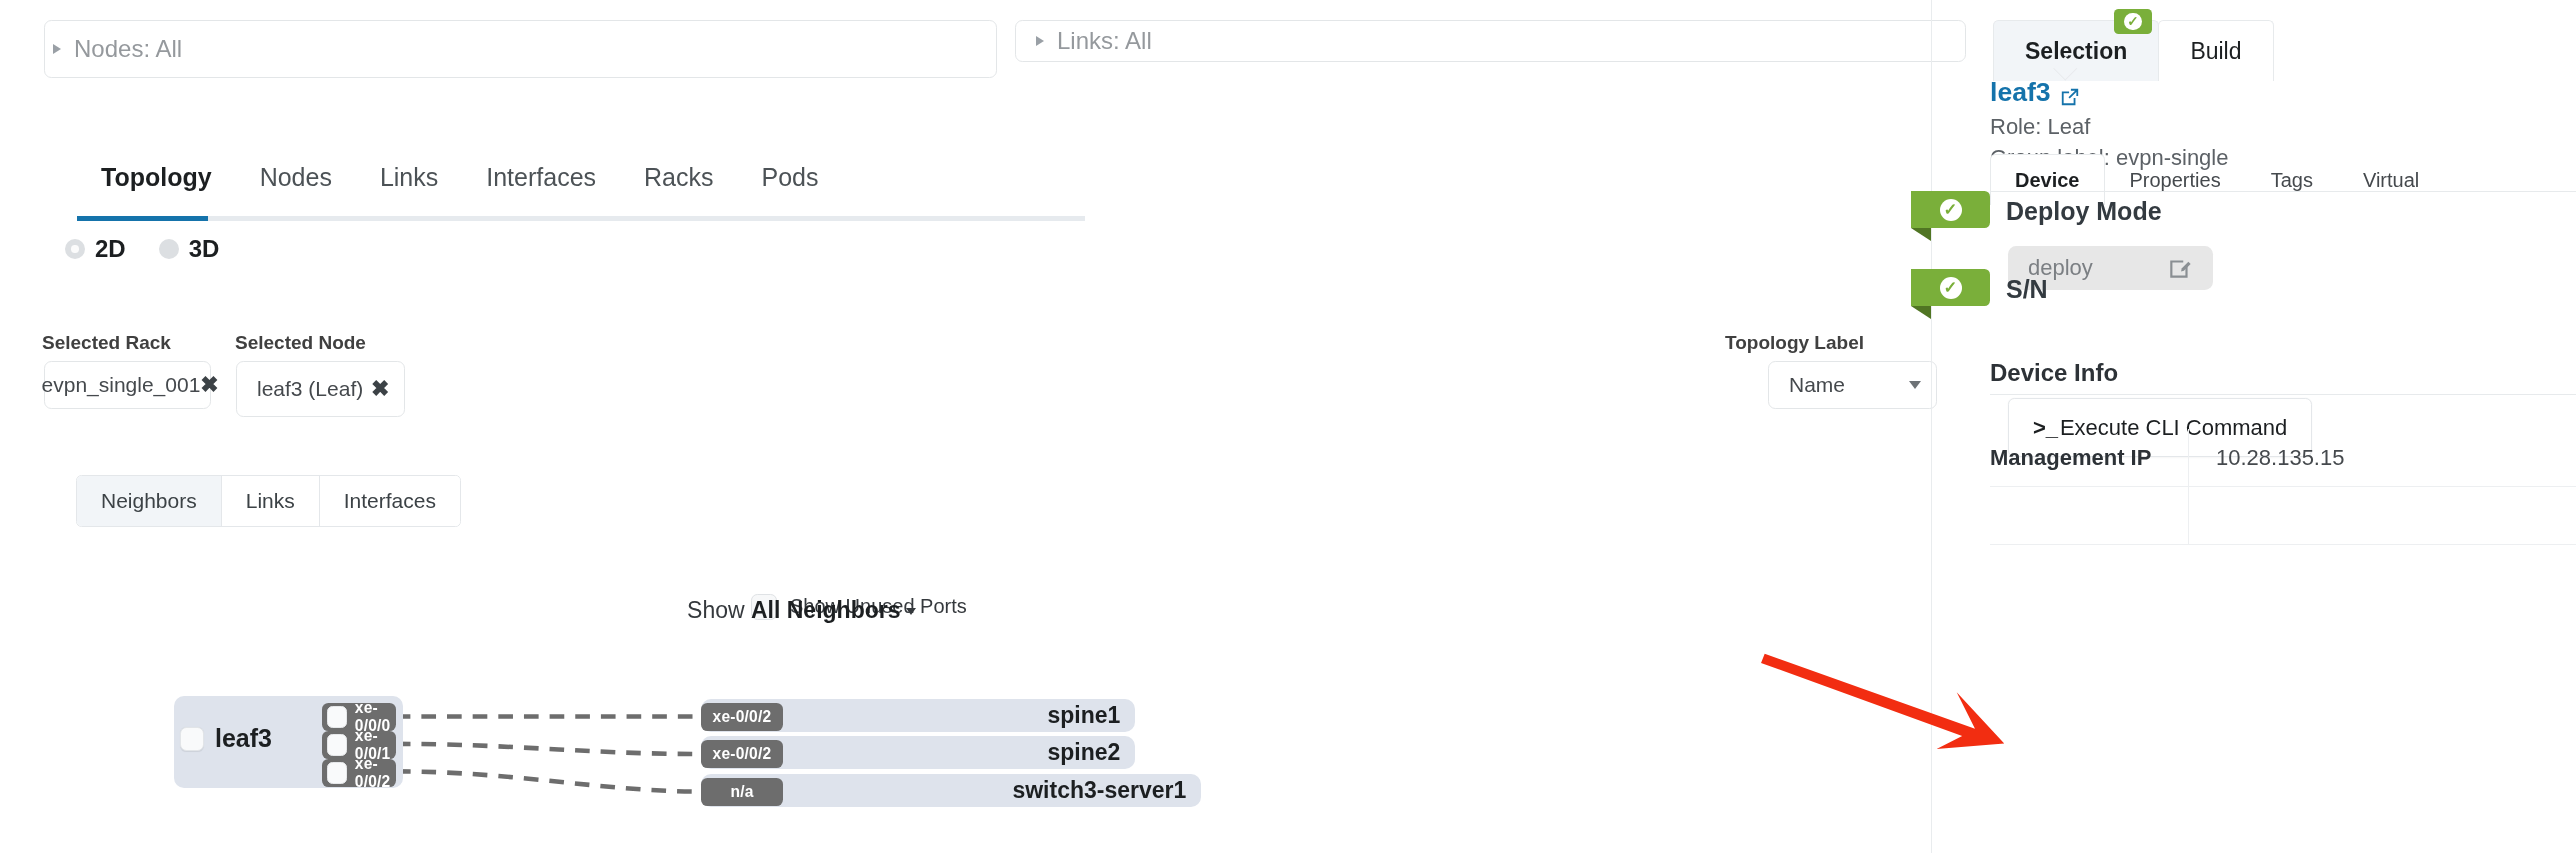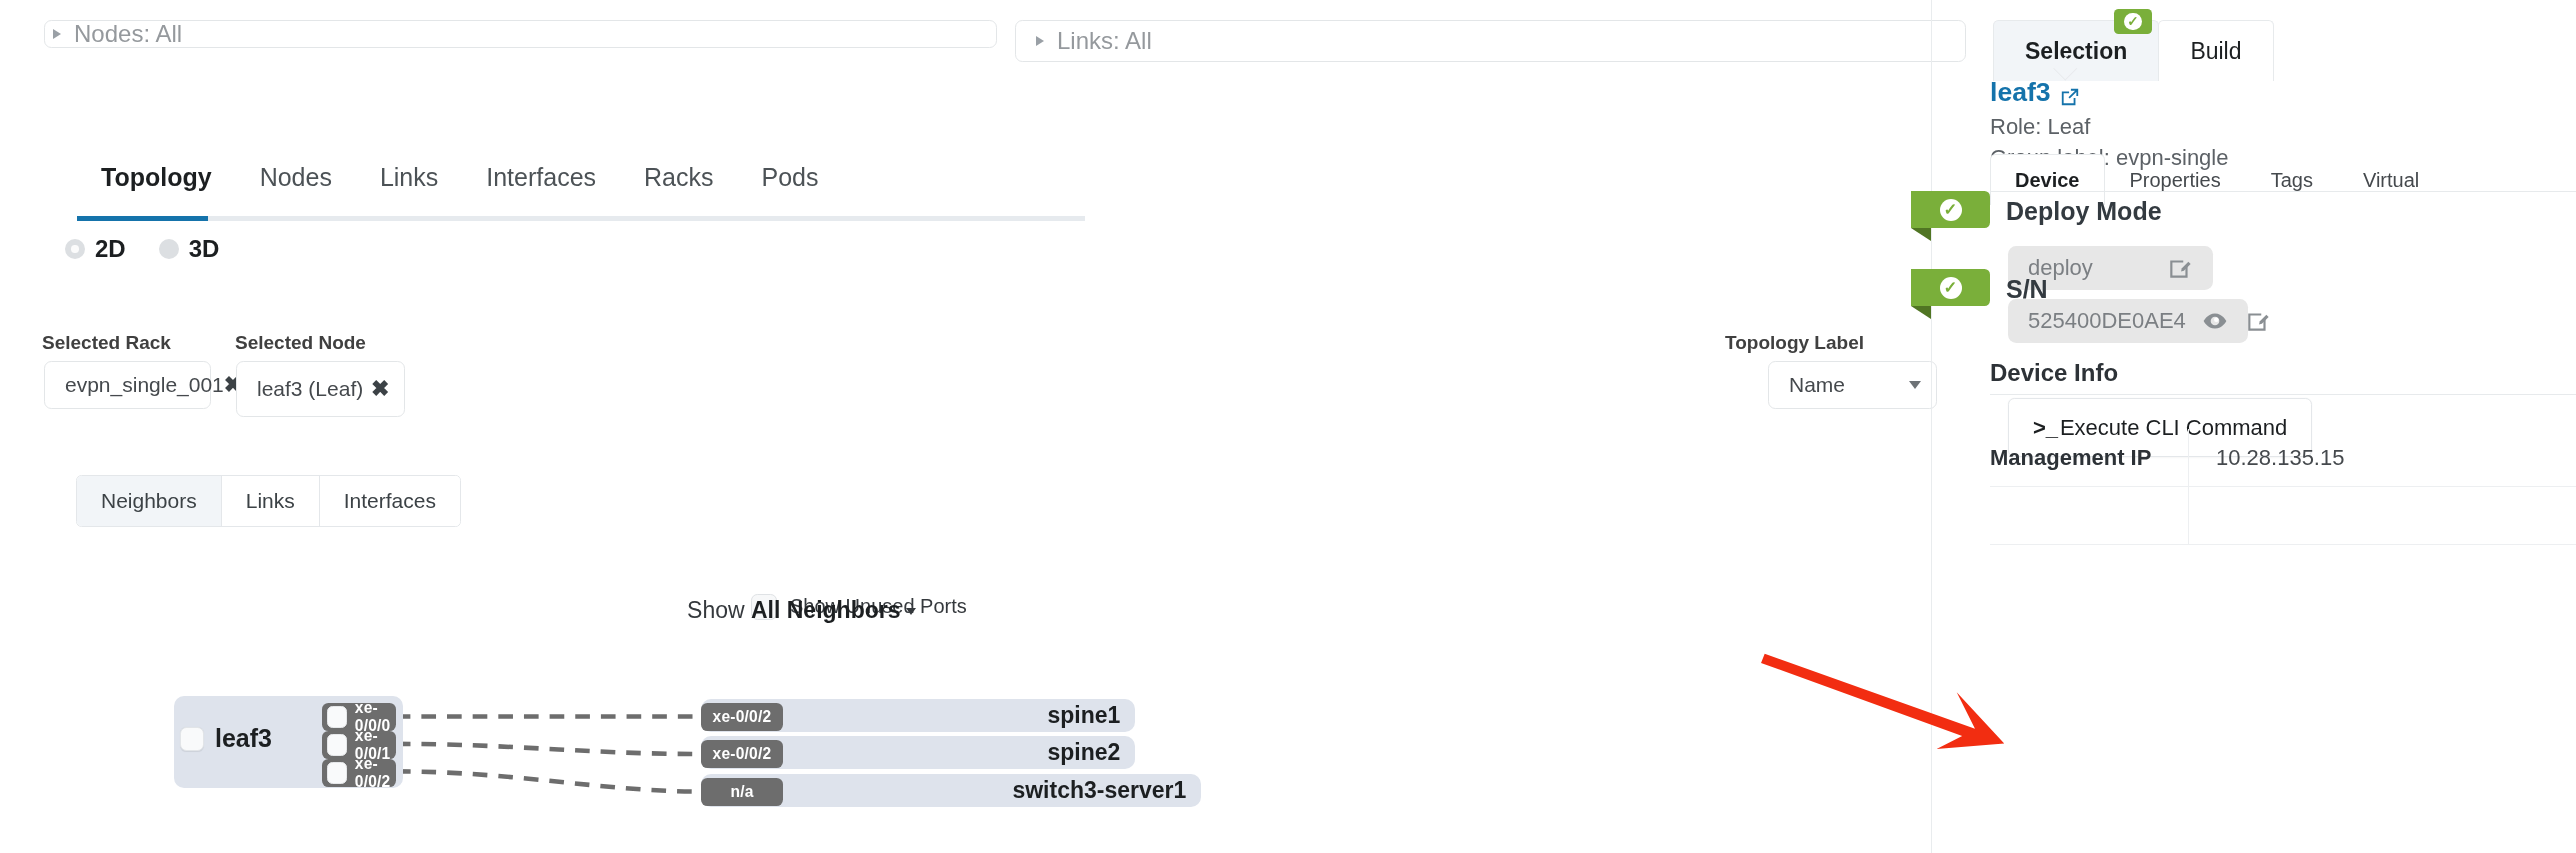--- a/index.html
+++ b/index.html
@@ -73,20 +73,21 @@
   
   .field-label {
     position: absolute; font-size: 19px; font-weight: bold; color: #404040;
   }
   .select-box {
     position: absolute;
     border: 0.9px solid #e3e6e8;
     border-radius: 7.3px; background: #fff;
     display: flex; align-items: center;
     padding: 0 14.7px 0 20px;
+    justify-content: center;
   }
   .select-value { font-size: 21px; color: #45494d; flex: 1; }
   .select-x { font-size: 22px; color: #3c4246; font-weight: bold; line-height: 1; }
   .select-caret {
     width: 0; height: 0;
     border-top: 8.2px solid #6d7276;
     border-left: 6.4px solid transparent;
     border-right: 6.4px solid transparent;
   }
 
@@ -290,21 +291,21 @@
     position: absolute; left: 1931px; top: 0; width: 0.9px; height: 854px;
     background: #e9ecee;
   }
   .arrow-svg { position: absolute; left: 1759px; top: 641px; }
 </style>
 </head>
 <body>
 
 <div id="root">
 
-  <div class="filter-bar" style="left:44px; top:20px; width:953px; height:28px;padding-left:8px;">
+  <div class="filter-bar" style="left:44px; top:20px; width:953px; height:58px;padding-left:8px;">
     <span class="filter-caret"></span>
     <span class="filter-text">Nodes: All</span>
   </div>
 
   <div class="filter-bar" style="left:1015px; top:20px; width:951px; height:42px;">
     <span class="filter-caret"></span>
     <span class="filter-text">Links: All</span>
   </div>
 
   <div class="tabs">
@@ -455,35 +456,20 @@
           <path d="M13.5 12.5 l6.2 -6.2 2.1 2.1 -6.2 6.2 -2.6 .6 z" fill="#8a8f93"></path>
         </svg>
       </span>
     </div>
 
     <div class="ribbon" style="top:269px;">
       <span class="ribbon-check">✓</span>
     </div>
     <div class="ribbon-fold" style="top:306px;"></div>
     <div class="ribbon-title" style="top:275px;">S/N</div>
-    <div class="ro-field" style="top:299px; width:240px;">
-      <span class="ro-value">525400DE0AE4</span>
-      <span class="ro-icon">
-        <svg width="26" height="26" viewBox="0 0 24 24">
-          <path d="M12 5 C5 5 1.5 12 1.5 12 S5 19 12 19 22.5 12 22.5 12 19 5 12 5 Z M12 16 a4 4 0 1 1 0 -8 4 4 0 0 1 0 8 z" fill="#8a8f93"></path>
-          <circle cx="13.2" cy="10.8" r="2.1" fill="#fff"></circle>
-        </svg>
-      </span>
-      <span class="ro-icon">
-        <svg width="26" height="26" viewBox="0 0 24 24">
-          <path d="M3 5 h12 v2 h-10 v12 h12 v-9 h2 v11 h-16 z" fill="#8a8f93"></path>
-          <path d="M13.5 12.5 l6.2 -6.2 2.1 2.1 -6.2 6.2 -2.6 .6 z" fill="#8a8f93"></path>
-        </svg>
-      </span>
-    </div>
 
     <div class="section-title" style="top:359px;">Device Info</div>
     <div class="section-rule" style="top:394px;"></div>
 
     <div class="cli-btn" style="top:398px;">
       <span class="prompt-glyph">&gt;_</span>
         <span>Execute CLI Command</span>
     </div>
 
     <table class="info-table" style="top:429px;">

